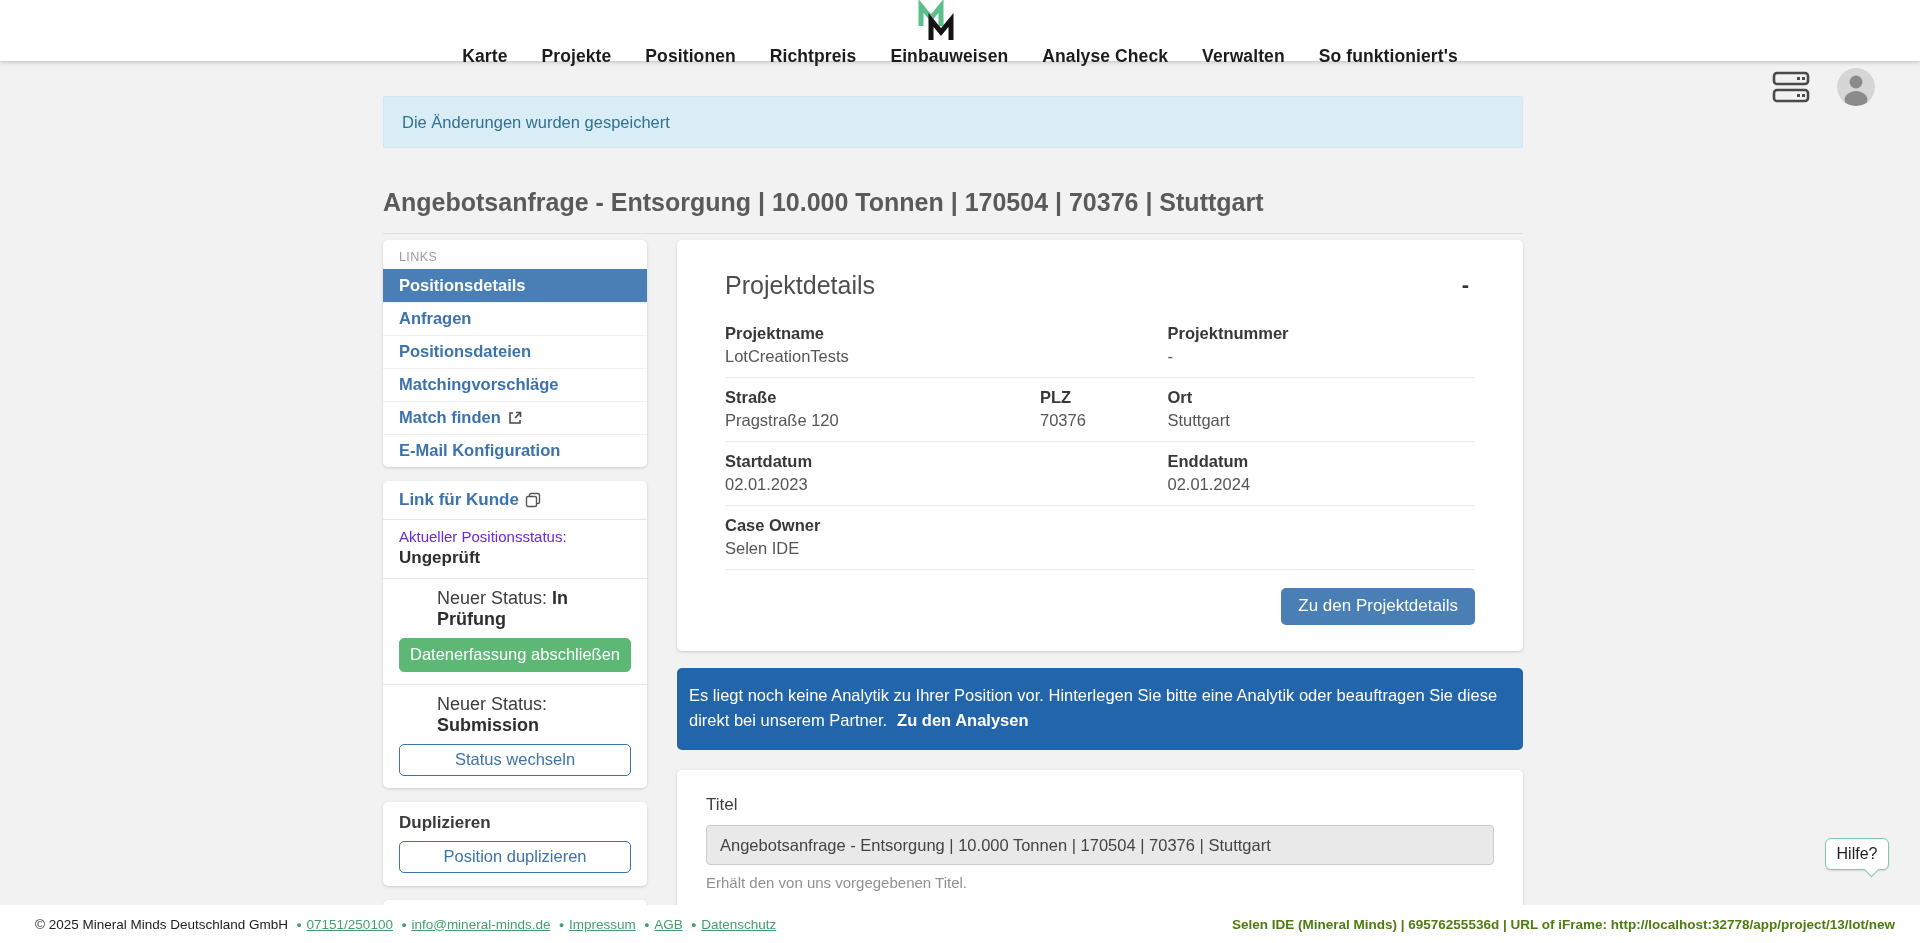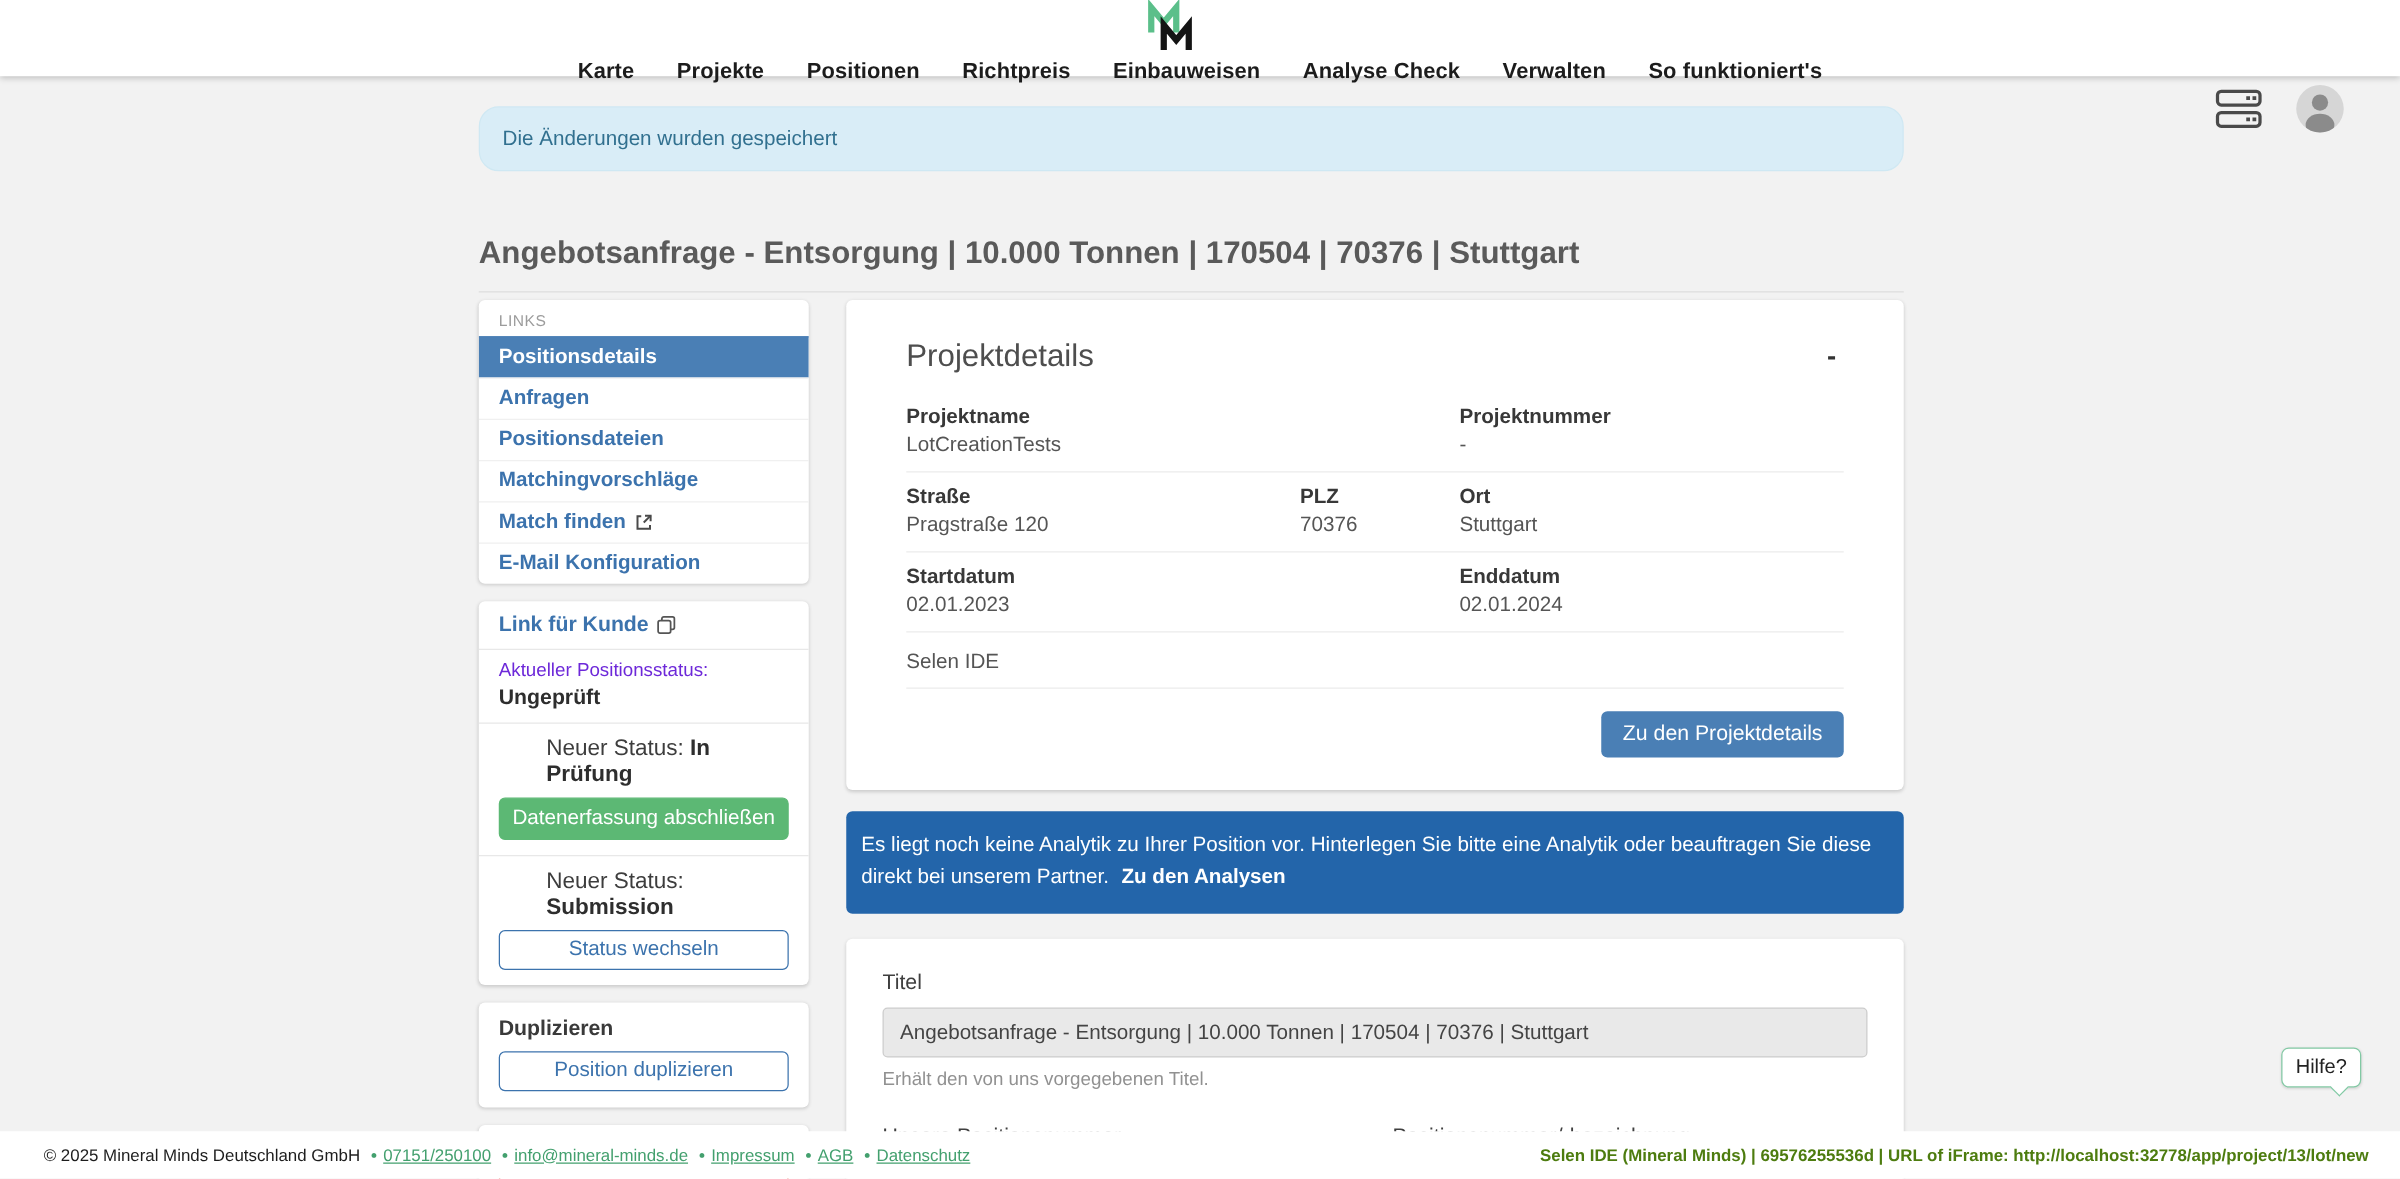--- a/index.html
+++ b/index.html
@@ -17,22 +17,22 @@
     padding:0 44px; z-index:40;flex-direction:column;
   }
   .logo { width:48px; height:48px; margin-right:42px; display:flex; align-items:center; cursor:pointer; }
   .nav-links { display:flex; gap:34px; }
   .nav-links a { font-size:17.5px; font-weight:700; color:#1c1c1c; letter-spacing:.1px; }
   .nav-right { margin-left:auto; display:flex; align-items:center; gap:26px; }
   .icon-btn { background:none; border:none; cursor:pointer; display:flex; align-items:center; }
 
   
   .alert {
-    position:absolute; left:383px; top:85px; width:1140px; height:52px;
-    background:#d9edf7; border:1px solid #cfe8f3; border-radius:16px;
+    position:absolute; left:383px; top:96px; width:1140px; height:52px;
+    background:#d9edf7; border:1px solid #cfe8f3; border-radius:2px;
     color:#31708f; font-size:16.5px; display:flex; align-items:center; padding:0 18px;
   }
 
   
   .page-title {
     position:absolute; left:383px; top:188px; width:1140px;
     font-size:25px; font-weight:700; color:#5a5a5a;
     padding-bottom:16px; border-bottom:1px solid #ddd;
   }
 
@@ -289,20 +289,21 @@
         <div class="val">02.01.2023</div>
       </div>
       <div class="pd-cell col3">
         <div class="lbl">Enddatum</div>
         <div class="val">02.01.2024</div>
       </div>
     </div>
 
     <div class="pd-row">
       <div class="pd-cell full">
+        <div class="lbl">Case Owner</div>
         <div class="val">Selen IDE</div>
       </div>
     </div>
 
     <div class="pd-actions">
       <button class="btn-primary">Zu den Projektdetails</button>
     </div>
   </section>
 
   <section class="banner">

